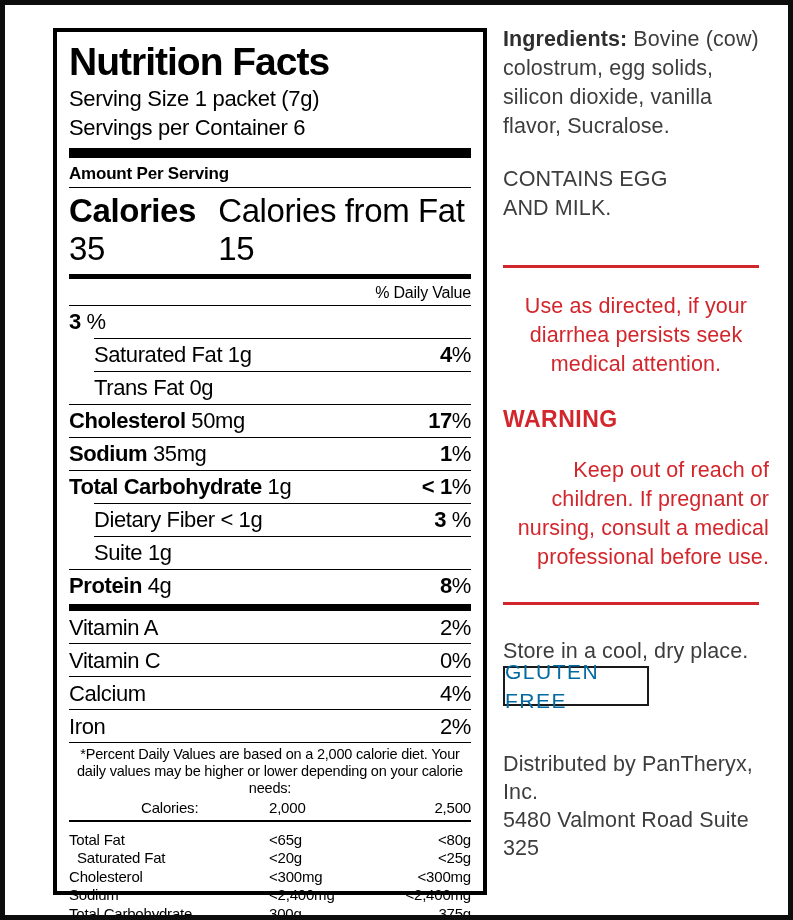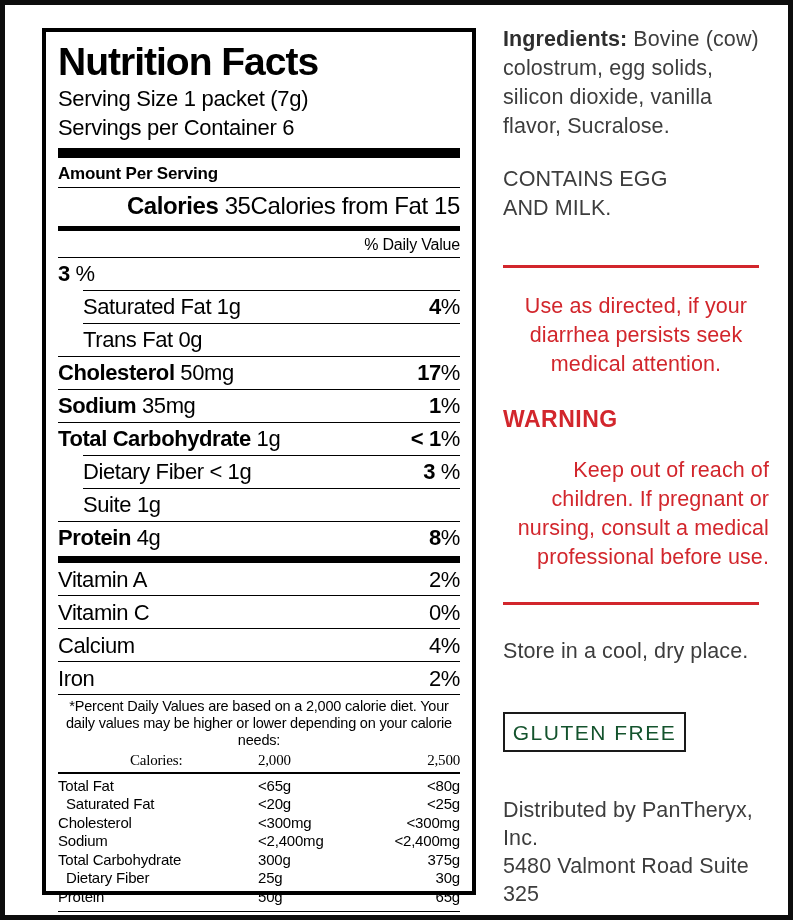--- a/index.html
+++ b/index.html
@@ -8,39 +8,39 @@
     width:793px; height:920px;
     box-sizing:border-box;
     border:5px solid #0d0d0d;
     background:#fff;
     font-family:"Liberation Sans", sans-serif;
     overflow:hidden;
   }
 
   
   .nf-panel {
-    position:absolute; left:37px; top:23px;
+    position:absolute; left:48px; top:23px;
     width:434px; height:867px;
     box-sizing:border-box;
     border:4px solid #000;
     padding:6px 12px 6px 12px;
     color:#000;
   }
   .nf-title {
     font-size:39px; font-weight:bold; letter-spacing:-1px;
     line-height:44px; margin-top:2px;
   }
   .nf-serving { font-size:22px; line-height:29px; letter-spacing:-0.3px; }
   .bar-thick { height:10px; background:#000; margin:6px 0 4px 0; }
   .bar-med   { height:5px;  background:#000; margin:3px 0 2px 0; }
   .bar-heavy { height:7px;  background:#000; margin:2px 0 0 0; }
   .nf-amount { font-size:17px; font-weight:bold; padding:2px 0 3px 0; border-bottom:1.5px solid #000; letter-spacing:-0.2px; }
   .nf-cal-row {
-    display:flex; justify-content:flex-end; align-items:baseline;
-    font-size:24px; padding:4px 0 3px 0; letter-spacing:-0.4px;
+    display:flex; justify-content:flex-start; align-items:baseline;
+    font-size:33px; padding:4px 0 3px 0; letter-spacing:-0.4px;
   }
   .nf-cal-row .b { font-weight:bold; }
   .dv-header {
     text-align:right; font-size:16px; padding:3px 0 3px 0;
     border-bottom:1.5px solid #000; letter-spacing:-0.2px;
   }
   .nf-row {
     display:flex; justify-content:space-between; align-items:baseline;
     font-size:22px; line-height:26px; padding:3px 0 3px 0;
     border-top:1px solid #000; letter-spacing:-0.4px;
@@ -59,21 +59,21 @@
   .rule-thin { border:none; border-top:1px solid #000; margin:0; }
   .nf-footnote {
     font-size:14.5px; line-height:17px; text-align:center;
     padding:3px 0 2px 0; letter-spacing:-0.2px;
   }
   .dv-table { font-size:15px; line-height:18.5px; letter-spacing:-0.2px; }
   .dvt-row { display:grid; grid-template-columns:200px 105px 1fr; }
   .dvt-row .c1 { text-align:left; }
   .dvt-row .c2 { text-align:left; }
   .dvt-row .c3 { text-align:right; }
-  .dvt-header { padding-bottom:2px; border-bottom:2.5px solid #000; margin-bottom:3px;font-family:Liberation Serif, serif; }
+  .dvt-header { padding-bottom:2px; border-bottom:2.5px solid #000; margin-bottom:9px; }
   .dvt-header .c1 { padding-left:72px; }
   .dvt-indent { padding-left:8px; }
   .cpg { border-top:1.5px solid #000; margin-top:5px; padding-top:4px;
          font-size:15px; line-height:19px; letter-spacing:-0.2px; }
 
   
   .right-col {
     position:absolute; left:498px; top:20px; width:266px;
     color:#3d3d3d; font-size:21.5px; line-height:29px; letter-spacing:0.1px;
   }
@@ -84,26 +84,25 @@
     border:none; border-top:3.5px solid #d2262c;
     margin:0; width:256px;
   }
   .red-rule.r1 { margin-top:42px; }
   .red-rule.r2 { margin-top:30px; }
   .red-text { color:#d2262c; margin-top:24px;text-align:center; }
   .warning-head { color:#d2262c; font-weight:bold; font-size:23px; margin-top:26px; letter-spacing:0.5px; }
   .warning-body { color:#d2262c; margin-top:22px;text-align:right; }
   .storage { margin-top:32px; color:#3d3d3d; }
   .gf-box {
-    margin-top:46px;
     box-sizing:border-box;
-    width:183px; height:40px;
+    width:146px; height:40px;
     border:2.5px solid #1a1a1a;
     display:flex; align-items:center; justify-content:center;
-    font-size:21px; color:#14532d; letter-spacing:1.5px;
+    font-size:21px; color:#0369a1; letter-spacing:1.5px;
   }
   .distributor { margin-top:44px; line-height:28px; }
 </style>
 </head>
 <body>
 
 <div class="page">
 
   <div class="nf-panel">
     <div class="nf-title">Nutrition Facts</div>

